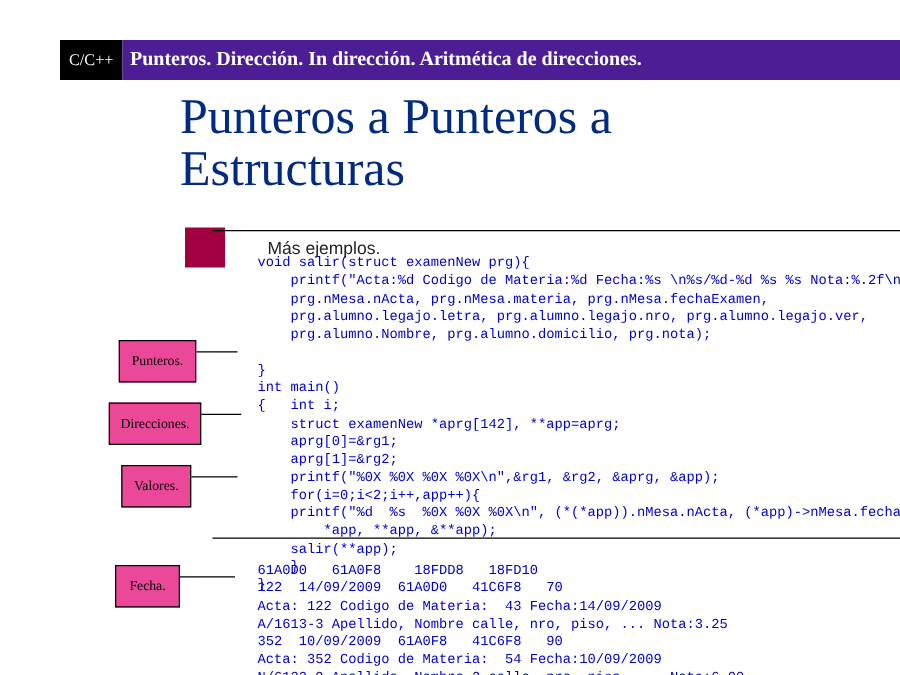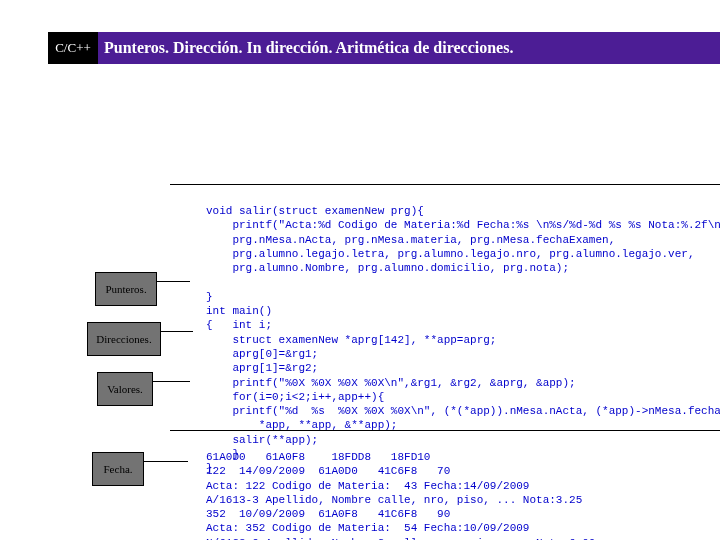--- a/index.html
+++ b/index.html
@@ -41,38 +41,43 @@
     position: absolute; left: 138px; width: 560px; height: 0;
     border-top: 1px solid #000;
   }
 
   .code {
     position: absolute; font-family: "Courier New", monospace;
     font-size: 11px; color: #0000cc; white-space: pre; line-height: 1.3;
   }
 
   .note-box {
-    position: absolute; background: #737373; border: 0.5px solid #000;
+    position: absolute; background: #ec4899; border: 0.5px solid #000;
     font-family: "Times New Roman", serif; font-size: 11px; color: #000;
     display: flex; align-items: center; justify-content: center;
   }
   .note-line {
     position: absolute; border-top: 0.5px solid #000;
   }
 </style>
 </head>
 <body>
 <div class="slide">
 
   <div class="header-bar">
     <div class="header-tag">C/C++</div>
     <div class="header-text">Punteros. Dirección. In dirección. Aritmética de direcciones.</div>
   </div>
 
+  <div class="title">Punteros a Punteros a Estructuras</div>
 
+  <div class="bullet-row">
+    <div class="bullet-sq"></div>
+    <div class="bullet-text">Más ejemplos.</div>
+  </div>
 
   <div class="rule" style="top:152px;"></div>
 
   <div class="code" style="left:158px; top:156px;">void salir(struct examenNew prg){
     printf("Acta:%d Codigo de Materia:%d Fecha:%s \n%s/%d-%d %s %s Nota:%.2f\n",
     prg.nMesa.nActa, prg.nMesa.materia, prg.nMesa.fechaExamen,
     prg.alumno.legajo.letra, prg.alumno.legajo.nro, prg.alumno.legajo.ver,
     prg.alumno.Nombre, prg.alumno.domicilio, prg.nota);
 
 }

